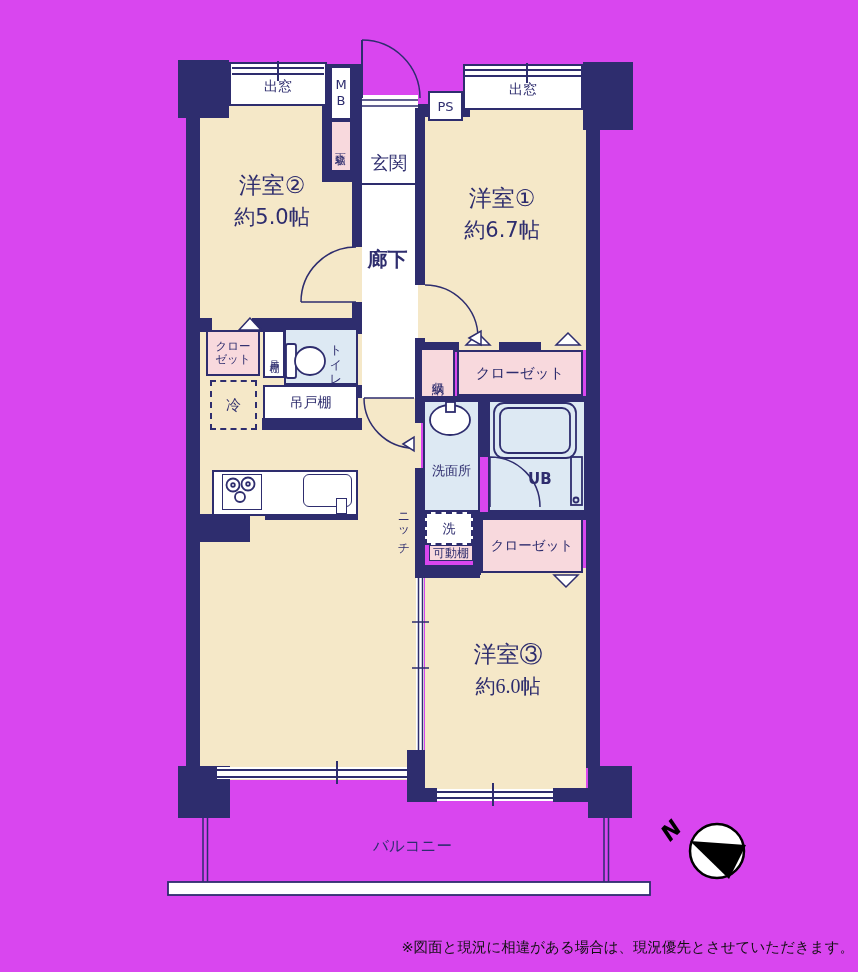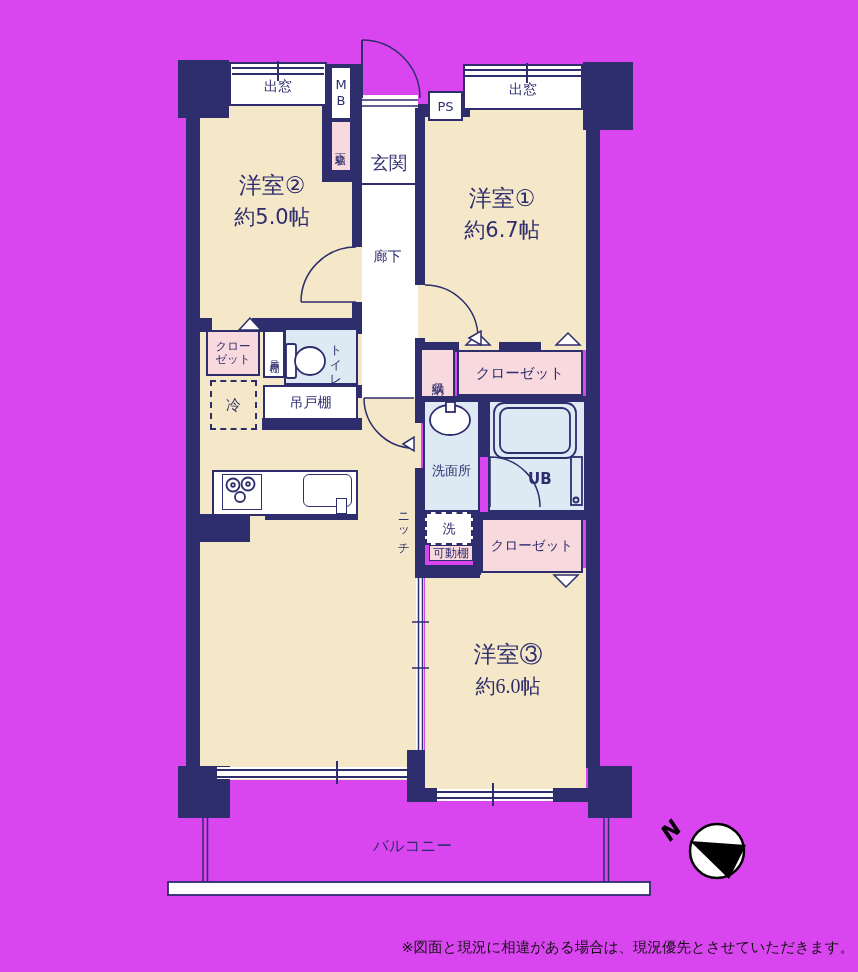--- a/index.html
+++ b/index.html
@@ -125,21 +125,21 @@
   </div>
   <div class="lbl" style="left:422px;top:185px;width:160px;">
     <div style="font-size:23px;">洋室①</div>
     <div style="font-size:21px;margin-top:7px;">約6.7帖</div>
   </div>
   <div class="lbl" style="left:428px;top:642px;width:160px;font-family:Liberation Serif, serif;">
     <div style="font-size:23px;">洋室③</div>
     <div style="font-size:20px;margin-top:7px;">約6.0帖</div>
   </div>
   <div class="lbl" style="left:362px;top:132px;width:54px;font-size:18px;margin-top:21px;">玄関</div>
-  <div class="lbl" style="left:360px;top:248px;width:55px;font-size:14px;">廊下</div>
+  <div class="lbl" style="left:360px;top:248px;width:55px;font-size:20px;font-weight:bold;">廊下</div>
   <div class="lbl vtext" style="left:396px;top:505px;font-size:12px;">ニッチ</div>
   <div class="lbl" style="left:330px;top:838px;width:165px;font-size:15.5px;">バルコニー</div>
 
   <svg width="858" height="972">
     <g stroke="#2e2d6e" stroke-width="2" fill="none">
 
       <path d="M232 68 H324 M232 74 H324 M278 61 V81"></path>
       <path d="M465 70 H581 M465 76 H581 M527 63 V83"></path>
 
       <path d="M362 40 V98"></path>

